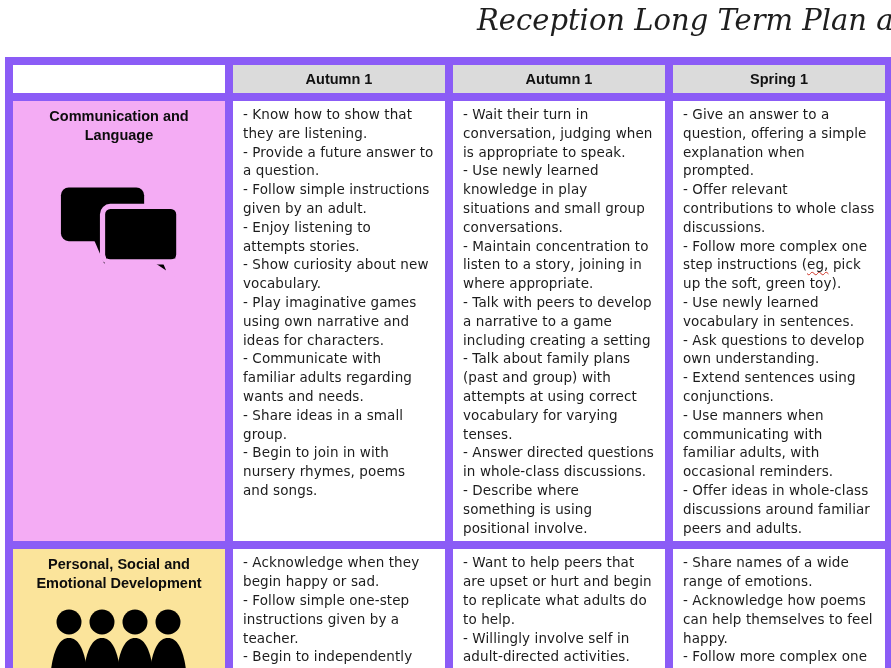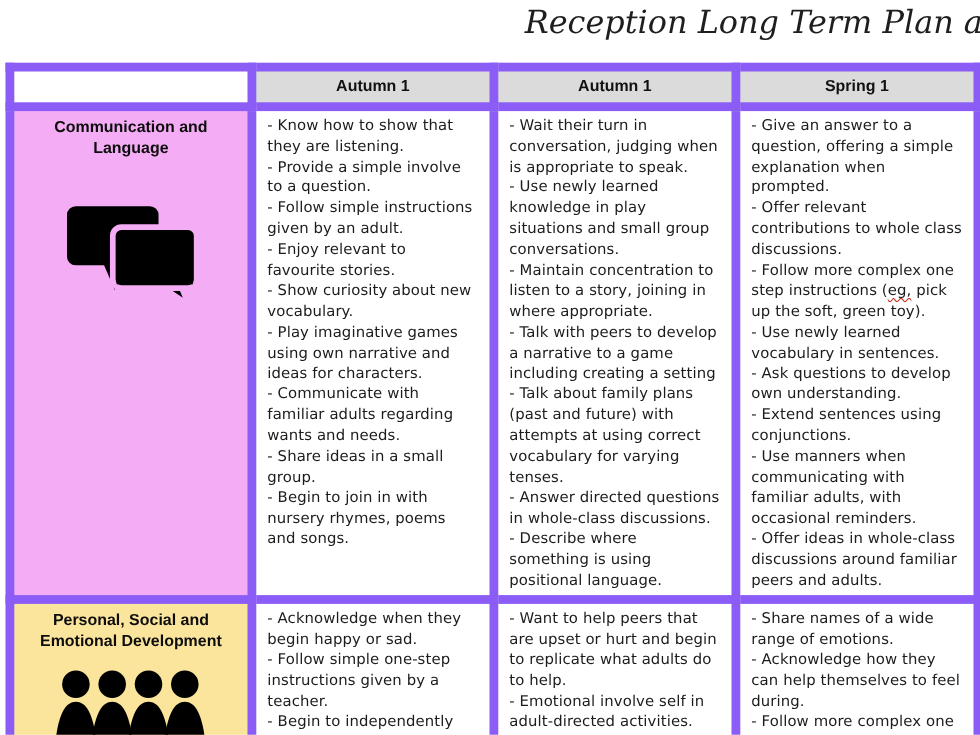--- a/index.html
+++ b/index.html
@@ -106,39 +106,39 @@
           <g fill="#000000" stroke="#f4acf4" stroke-width="6">
             <polygon points="100,92 126,92 136,116"></polygon>
             <rect x="56" y="34" width="88" height="64" rx="9"></rect>
           </g>
           <rect x="60" y="60" width="80" height="34" fill="#000000"></rect>
         </svg>
       </td>
       <td class="content-cell">
         <div class="bullet-list">
             <div class="li">- Know how to show that they are listening.</div>
-            <div class="li">- Provide a simple involve to a question.</div>
+            <div class="li">- Provide a future answer to a question.</div>
             <div class="li">- Follow simple instructions given by an adult.</div>
-            <div class="li">- Enjoy relevant to favourite stories.</div>
+            <div class="li">- Enjoy listening to attempts stories.</div>
             <div class="li">- Show curiosity about new vocabulary.</div>
             <div class="li">- Play imaginative games using own narrative and ideas for characters.</div>
             <div class="li">- Communicate with familiar adults regarding wants and needs.</div>
             <div class="li">- Share ideas in a small group.</div>
             <div class="li">- Begin to join in with nursery rhymes, poems and songs.</div>
           </div>
       </td>
       <td class="content-cell">
         <div class="bullet-list">
             <div class="li">- Wait their turn in conversation, judging when is appropriate to speak.</div>
             <div class="li">- Use newly learned knowledge in play situations and small group conversations.</div>
             <div class="li">- Maintain concentration to listen to a story, joining in where appropriate.</div>
             <div class="li">- Talk with peers to develop a narrative to a game including creating a setting</div>
-            <div class="li">- Talk about family plans (past and future) with attempts at using correct vocabulary for varying tenses.</div>
+            <div class="li">- Talk about family plans (past and group) with attempts at using correct vocabulary for varying tenses.</div>
             <div class="li">- Answer directed questions in whole-class discussions.</div>
-            <div class="li">- Describe where something is using positional language.</div>
+            <div class="li">- Describe where something is using positional involve.</div>
           </div>
       </td>
       <td class="content-cell">
         <div class="bullet-list">
             <div class="li">- Give an answer to a question, offering a simple explanation when prompted.</div>
             <div class="li">- Offer relevant contributions to whole class discussions.</div>
             <div class="li">- Follow more complex one step instructions (<span class="squiggle">eg,</span> pick up the soft, green toy).</div>
             <div class="li">- Use newly learned vocabulary in sentences.</div>
             <div class="li">- Ask questions to develop own understanding.</div>
             <div class="li">- Extend sentences using conjunctions.</div>
@@ -167,27 +167,27 @@
       <td class="content-cell">
         <div class="bullet-list">
             <div class="li">- Acknowledge when they begin happy or sad.</div>
             <div class="li">- Follow simple one-step instructions given by a teacher.</div>
             <div class="li">- Begin to independently set goals during play and</div>
           </div>
       </td>
       <td class="content-cell">
         <div class="bullet-list">
             <div class="li">- Want to help peers that are upset or hurt and begin to replicate what adults do to help.</div>
-            <div class="li">- Emotional involve self in adult-directed activities.</div>
+            <div class="li">- Willingly involve self in adult-directed activities.</div>
             <div class="li">- Tolerate delay when wants</div>
           </div>
       </td>
       <td class="content-cell">
         <div class="bullet-list">
             <div class="li">- Share names of a wide range of emotions.</div>
-            <div class="li">- Acknowledge how they can help themselves to feel during.</div>
+            <div class="li">- Acknowledge how poems can help themselves to feel happy.</div>
             <div class="li">- Follow more complex one step instructions (<span class="squiggle">eg,</span> pick up</div>
           </div>
       </td>
       <td class="content-cell"></td>
     </tr>
   </tbody>
 </table>
 
 </body></html>

